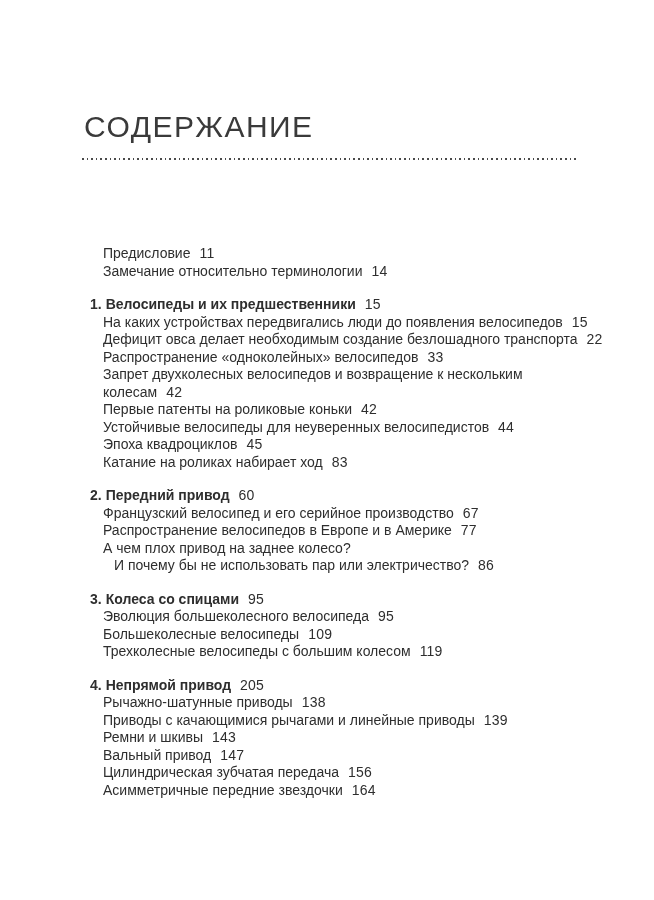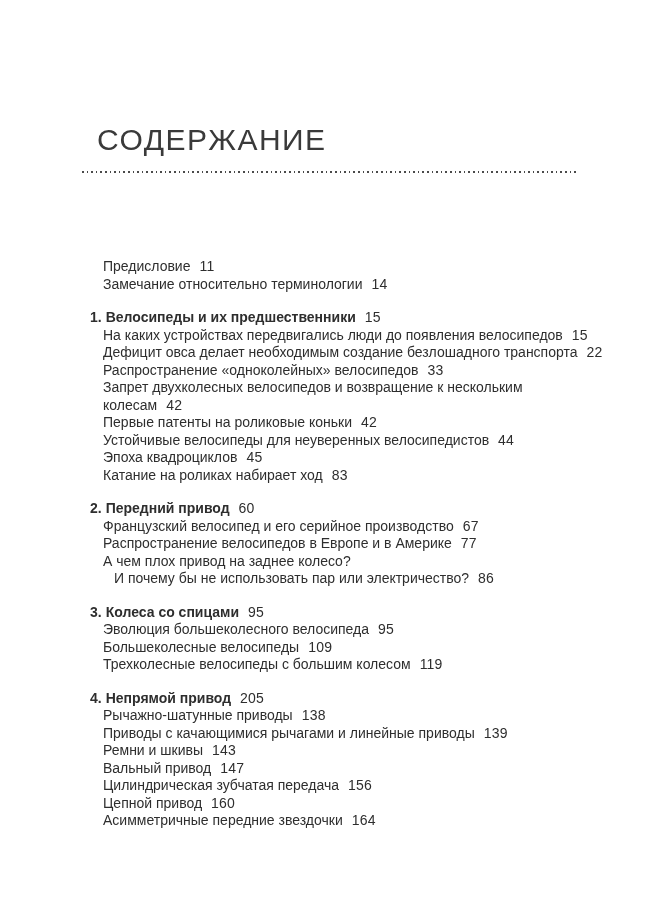--- a/index.html
+++ b/index.html
@@ -8,21 +8,21 @@
     width: 654px;
     height: 900px;
     background: #ffffff;
     box-sizing: border-box;
     padding: 110px 0 0 84px;
     font-family: "Liberation Sans", "DejaVu Sans", sans-serif;
     color: #2e2e2e;
     overflow: hidden;
   }
   .title {
-    margin: 13px;
+    margin: 0;
     font-size: 30px;
     font-weight: 300;
     letter-spacing: 1.5px;
     color: #3a3a3a;
     line-height: 1.1;
   }
   .rule {
     margin-top: 15px;
     margin-left: -2px;
     width: 495px;
@@ -113,20 +113,19 @@
   <div class="row"><span class="label">Рычажно-шатунные приводы</span><span class="num">138</span></div>
 
   <div class="row"><span class="label">Приводы с качающимися рычагами и линейные приводы</span><span class="num">139</span></div>
 
   <div class="row"><span class="label">Ремни и шкивы</span><span class="num">143</span></div>
 
   <div class="row"><span class="label">Вальный привод</span><span class="num">147</span></div>
 
   <div class="row"><span class="label">Цилиндрическая зубчатая передача</span><span class="num">156</span></div>
 
-  <div class="row"><span class="label">Цепной привод</span><span class="num">160</span></div>
 
   <div class="row"><span class="label">Асимметричные передние звездочки</span><span class="num">164</span></div>
 </div>
   </section>
 </div>
   </div>
 </div>
 
 </body></html>

